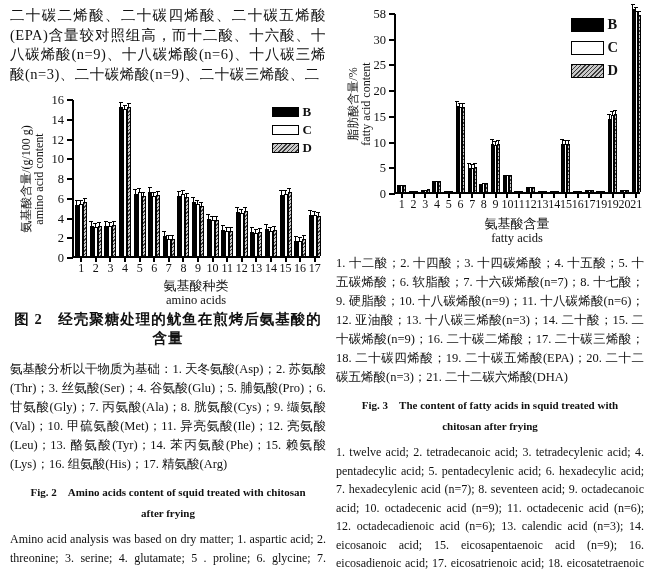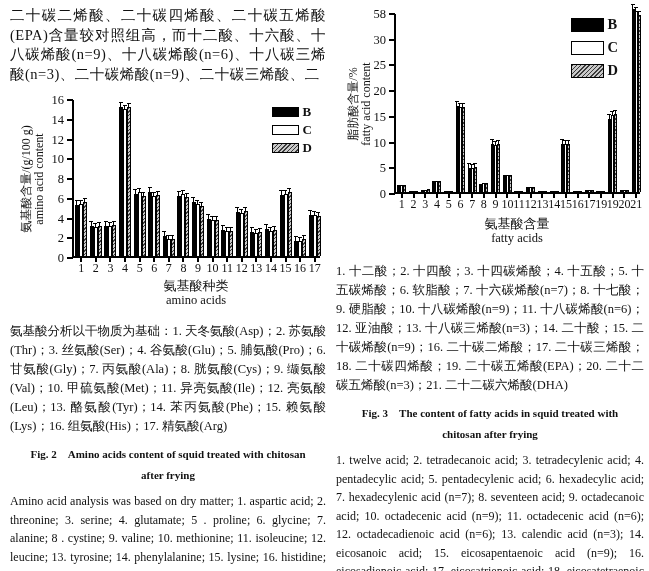--- a/index.html
+++ b/index.html
@@ -54,21 +54,21 @@
   .sw { display:inline-block; width:27px; height:10px; border:1px solid #000; margin-right:4px; }
   .fig3 .sw { width:33px; height:14px; }
   .sw.b { background:#000; }
   .sw.c { background:#fff; }
   .sw.d { background:repeating-linear-gradient(135deg,#3a3a3a 0 1px,#c9c9c9 1px 3px); }
   .ltxt { font-size:13px; font-weight:bold; }
   .fig3 .ltxt { font-size:14.5px; }
 
   
   .cap-zh { font-size:14.5px; font-weight:bold; text-align:center; margin-top:8px; letter-spacing:1px; }
-  .note   { font-size:12.5px; line-height:19px; text-align:justify; margin-top:20px; }
+  .note   { font-size:12.5px; line-height:19px; text-align:justify; margin-top:12px; }
   .cap-en { font-size:11px; font-weight:bold; text-align:center; line-height:21px;
             margin:8px auto 0; max-width:296px; }
   .note-en { font-size:12px; line-height:18.5px; text-align:justify; margin-top:6px;
              font-family:"Liberation Serif", serif; }
   .col-right .cap-zh { margin-top:10px; }
 </style>
 </head>
 <body>
 
 <div class="page">
@@ -336,20 +336,21 @@
           </div>
           <div class="xtick" style="left: 239.706px;"></div>
           <div class="xcat" style="left: 233.412px; width: 14.5882px;">17</div>
         </div>
       <div class="xlabel">
         <div>氨基酸种类</div>
         <div class="en">amino acids</div>
       </div>
     </div>
 
+    <p class="cap-zh">图 2　经壳聚糖处理的鱿鱼在煎烤后氨基酸的含量</p>
     <p class="note">氨基酸分析以干物质为基础：1. 天冬氨酸(Asp)；2. 苏氨酸(Thr)；3. 丝氨酸(Ser)；4. 谷氨酸(Glu)；5. 脯氨酸(Pro)；6. 甘氨酸(Gly)；7. 丙氨酸(Ala)；8. 胱氨酸(Cys)；9. 缬氨酸(Val)；10. 甲硫氨酸(Met)；11. 异亮氨酸(Ile)；12. 亮氨酸(Leu)；13. 酪氨酸(Tyr)；14. 苯丙氨酸(Phe)；15. 赖氨酸(Lys)；16. 组氨酸(His)；17. 精氨酸(Arg)</p>
     <p class="cap-en">Fig. 2　Amino acids content of squid treated with chitosan after frying</p>
     <p class="note-en">Amino acid analysis was based on dry matter; 1. aspartic acid; 2. threonine; 3. serine; 4. glutamate; 5 . proline; 6. glycine; 7. alanine; 8 . cystine; 9. valine; 10. methionine; 11. isoleucine; 12. leucine; 13. tyrosine; 14. phenylalanine; 15. lysine; 16. histidine; 17 . arginine</p>
 
   </div>
 
   <div class="col-right">
 
     <div class="chart fig3">
       <div class="ylabel">

